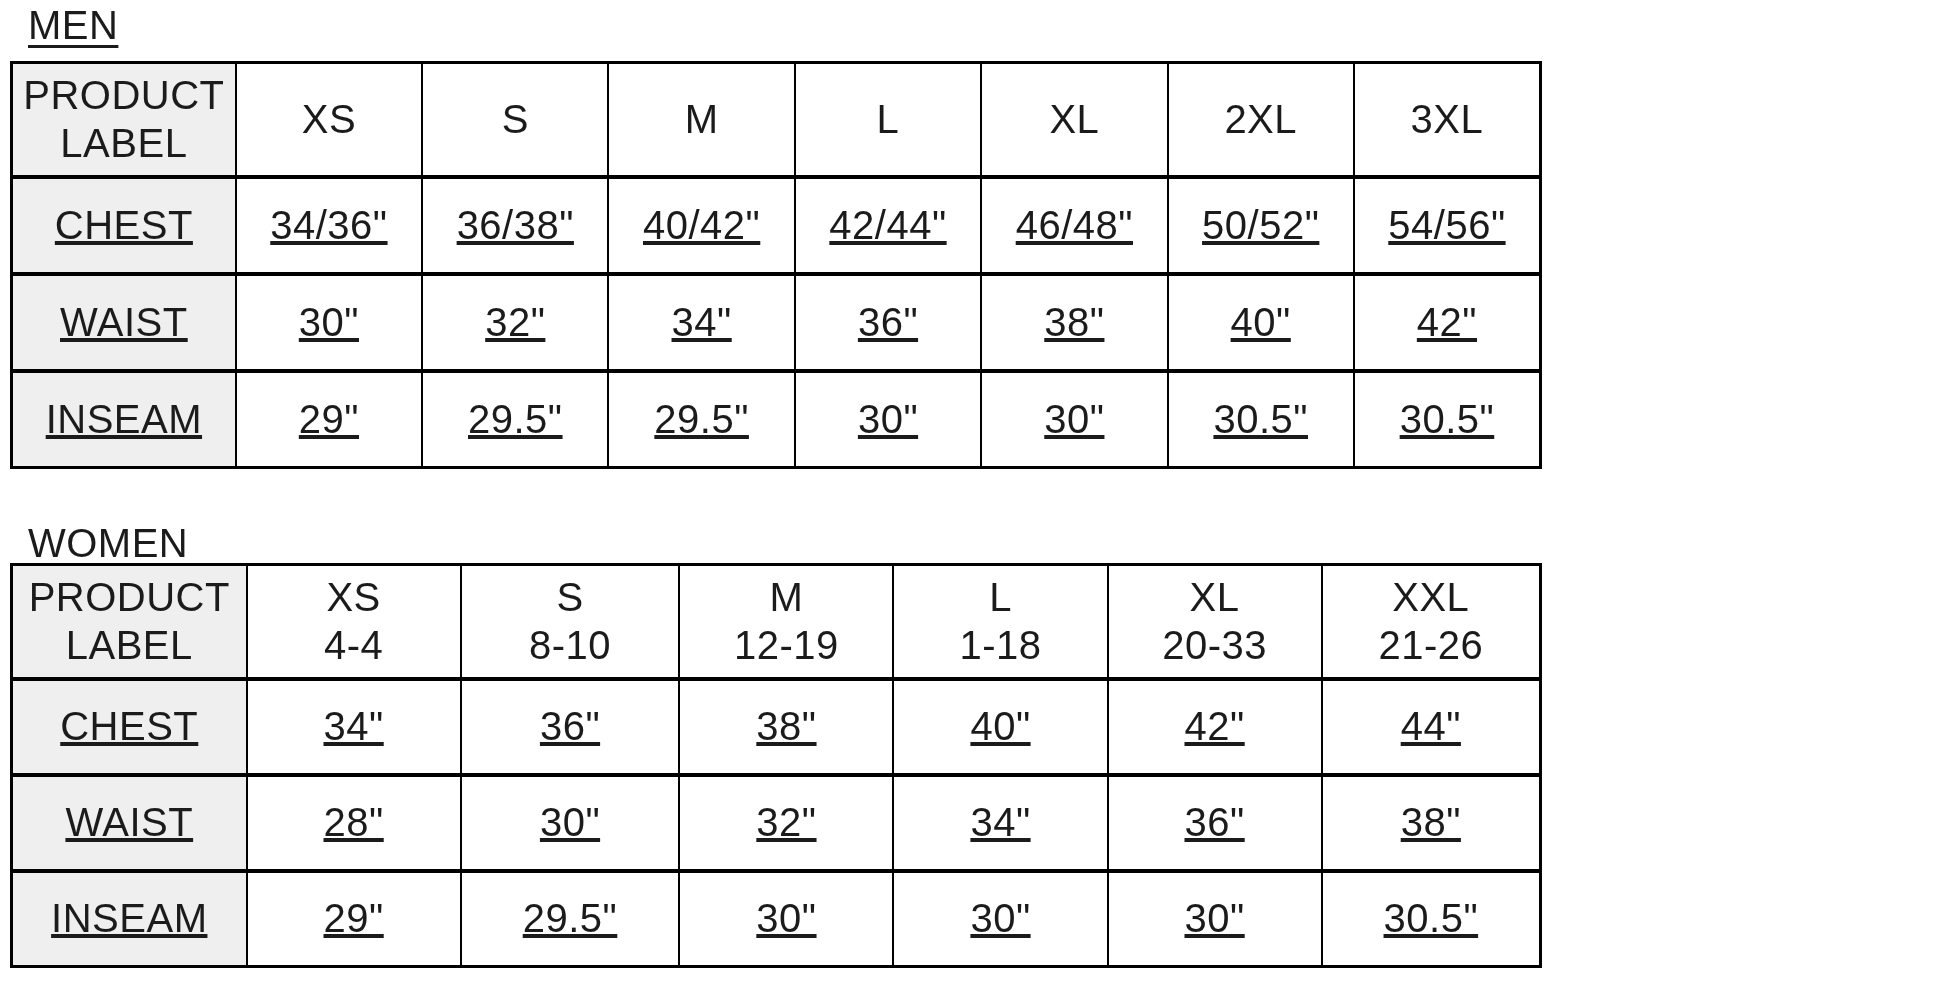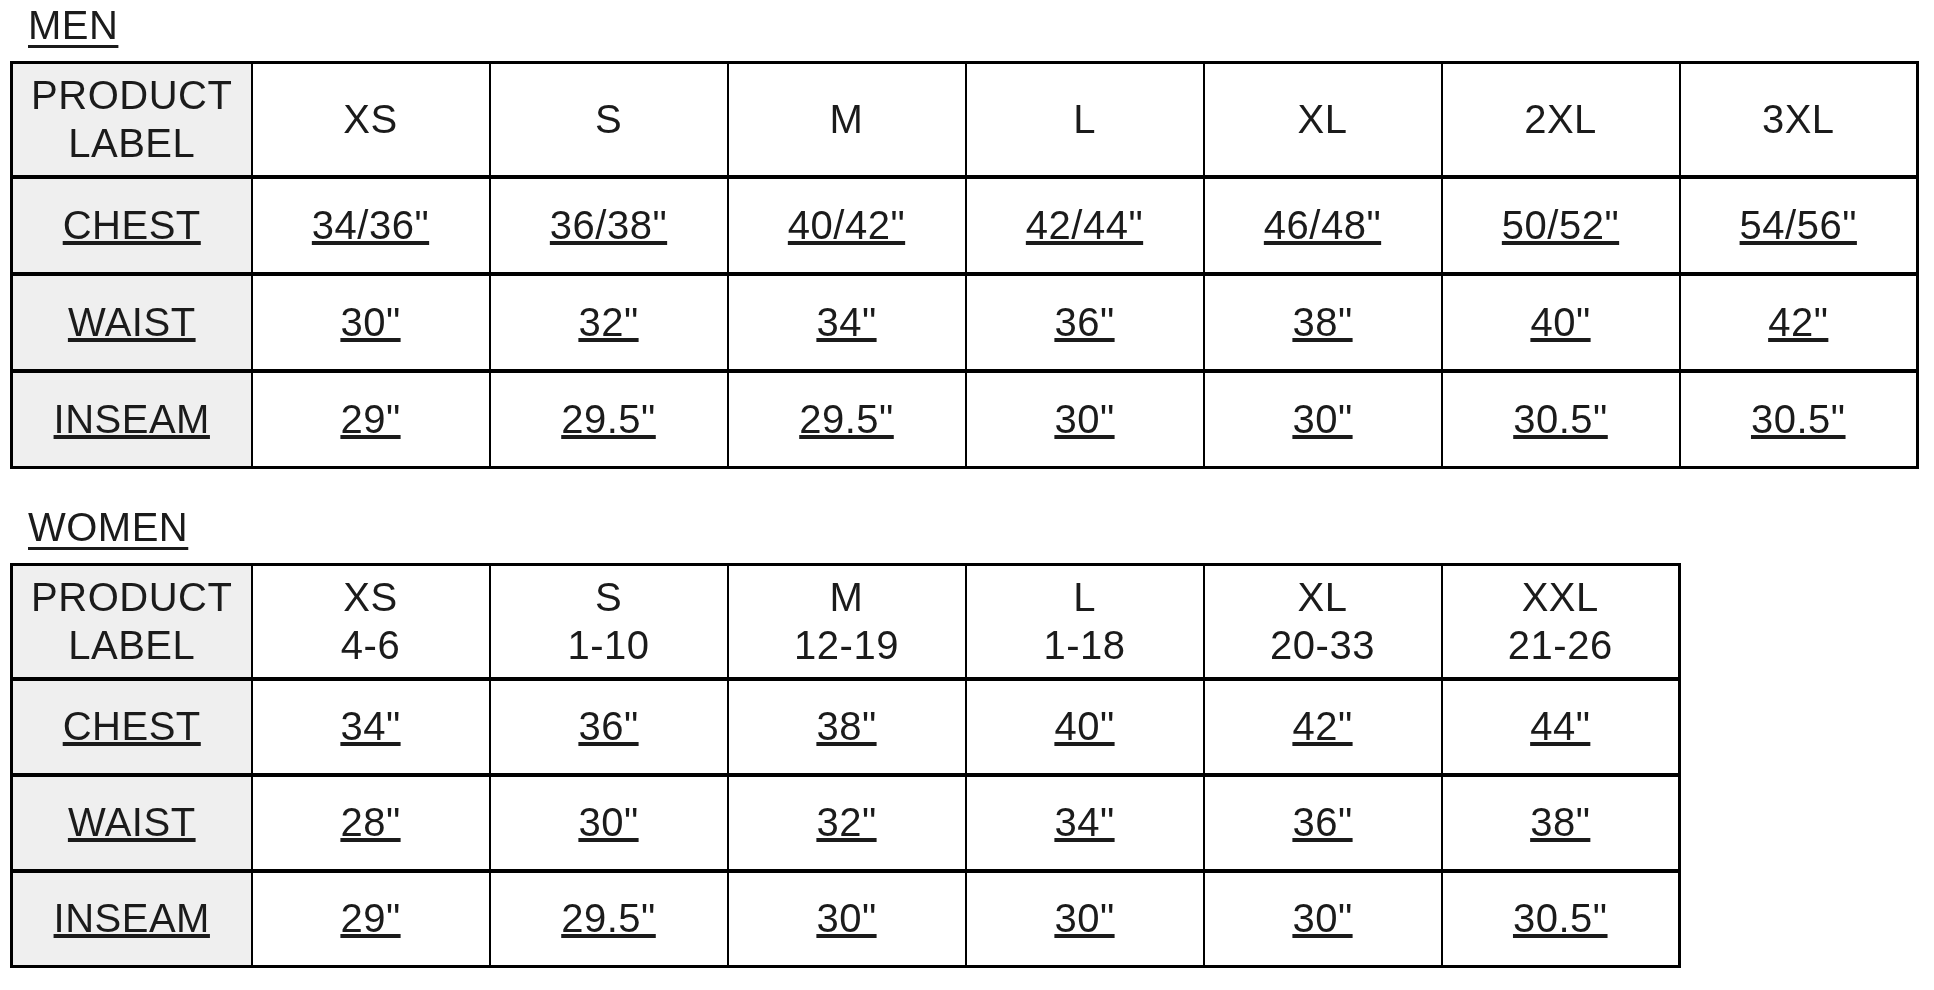--- a/index.html
+++ b/index.html
@@ -8,37 +8,37 @@
     --border:#000000;
     --text:#1b1b1b;
   }
   html,body{margin:0;padding:0;background:var(--bg);}
   body{
     width:1934px;height:990px;
     font-family:"Liberation Sans", sans-serif;
     color:var(--text);
     overflow:hidden;
   }
-  .sheet{position:relative;width:1934px;height:990px;background:var(--bg);}
+  .sheet{position:relative;width:1542px;height:990px;background:var(--bg);}
 
   .section-title{
     position:absolute;
     left:28px;
     margin:0;
     font-size:40px;
     font-weight:400;
     letter-spacing:0.5px;
     color:var(--text);
     text-decoration:underline;
     text-decoration-thickness:3px;
     text-underline-offset:6px;
     white-space:nowrap;
   }
   #men-title{top:3px;}
-  #women-title{top:505px;}
+  #women-title{top:521px;}
 
   table.size-table{
     position:absolute;
     border-collapse:collapse;
     table-layout:fixed;
     border:3px solid var(--border);
     background:var(--bg);
   }
   #men-table{left:10px;top:61px;}
   #women-table{left:10px;top:563px;}
@@ -149,25 +149,25 @@
         <col class="col-size">
     </colgroup>
     <tbody>
       <tr class="header-row">
         <th class="label-col two-line">
           <span>PRODUCT</span>
           <span>LABEL</span>
         </th>
         <th>
           <span class="size-name">XS</span>
-          <span class="size-range">4-6</span>
+          <span class="size-range">4-4</span>
         </th>
         <th>
           <span class="size-name">S</span>
-          <span class="size-range">1-10</span>
+          <span class="size-range">8-10</span>
         </th>
         <th>
           <span class="size-name">M</span>
           <span class="size-range">12-19</span>
         </th>
         <th>
           <span class="size-name">L</span>
           <span class="size-range">1-18</span>
         </th>
         <th>

